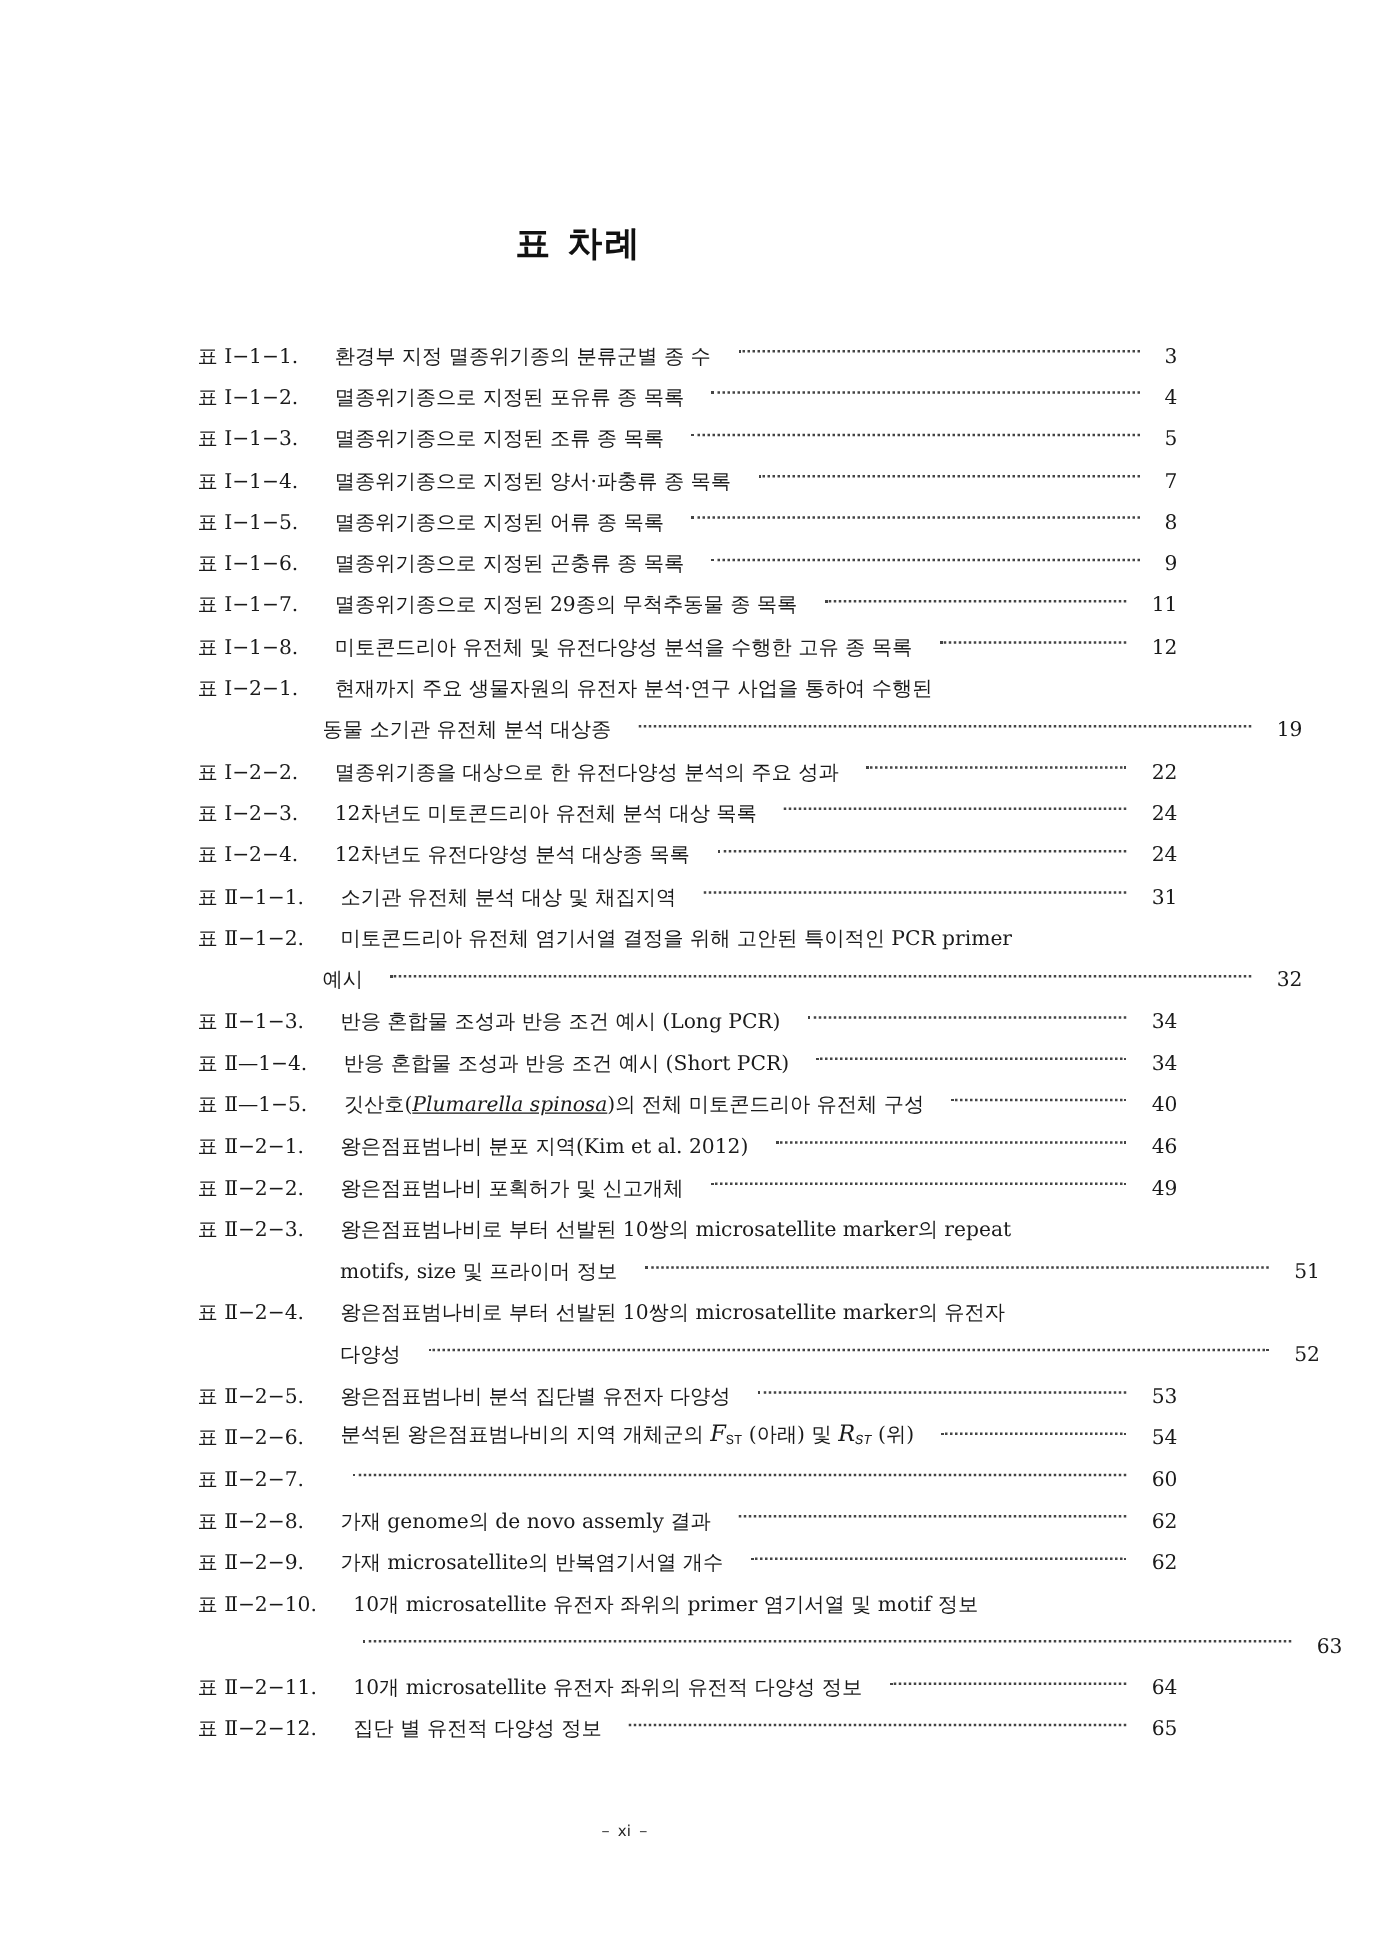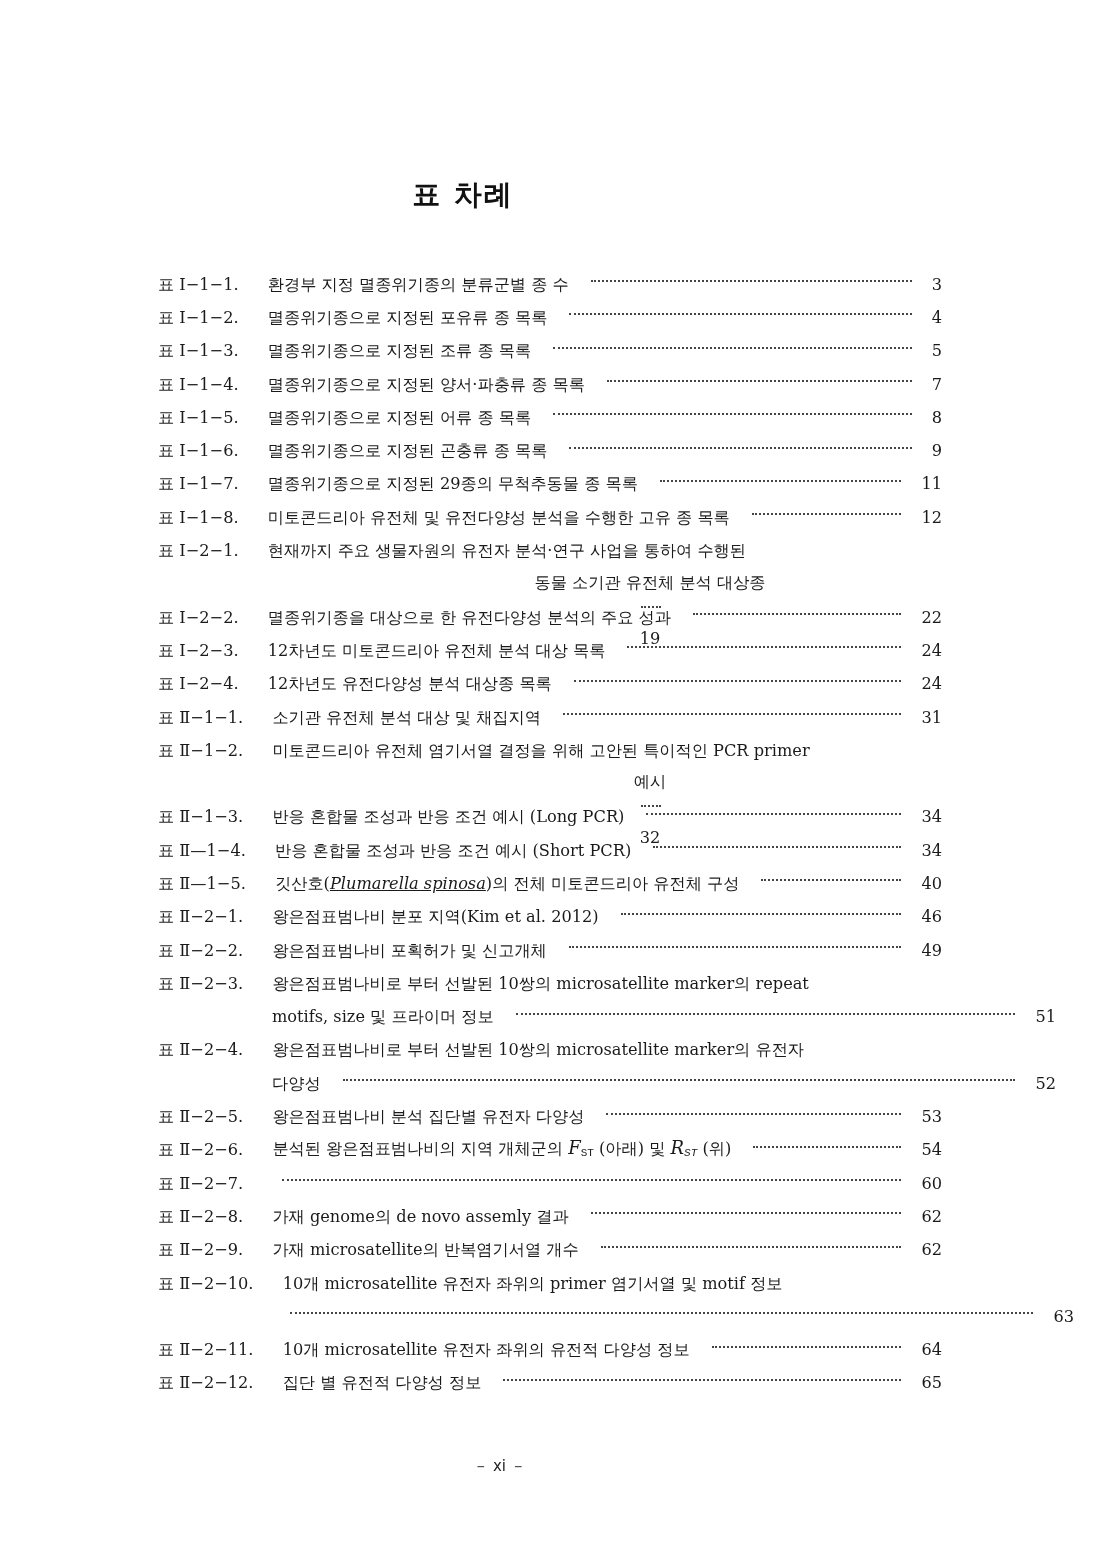--- a/index.html
+++ b/index.html
@@ -24,30 +24,30 @@
       display: flex; align-items: center; width: 100%; height: 100%; gap: 12px;
     }
     .lbl { flex: 0 0 auto; }
     .lbl-text { flex: 0 0 auto; }
     .dots {
       flex: 1 1 auto; margin: 0 8px 0 10px; height: 1px;
       border-bottom: 2px dotted #444; position: relative; top: -4px;
       min-width: 20px;
     }
     .pg { flex: 0 0 auto; text-align: right; }
-    .indent-1 { padding-left: 100px; flex-direction: column; }
+    .indent-1 { padding-left: 100px; }
     .indent-2 { padding-left: 114px; }
     .indent-3 { padding-left: 132px; }
     .it { font-style: italic; text-decoration: underline; }
     sub { font-size: 11px; vertical-align: -2px; font-family: Liberation Mono, monospace; }
     .fst { font-style: italic; font-size: 18px; }
     .footer {
       position: absolute; top: 1457px; left: 0; width: 999px;
       text-align: center; font-family: "DejaVu Sans", "Liberation Sans", sans-serif;
-      font-size: 15px; color: #222;
+      font-size: 12px; color: #222;
     }
   </style>
 </head>
 <body>
 
 <div class="page-title">표 차례</div>
 
 <div class="toc">
 
   <div class="row">

